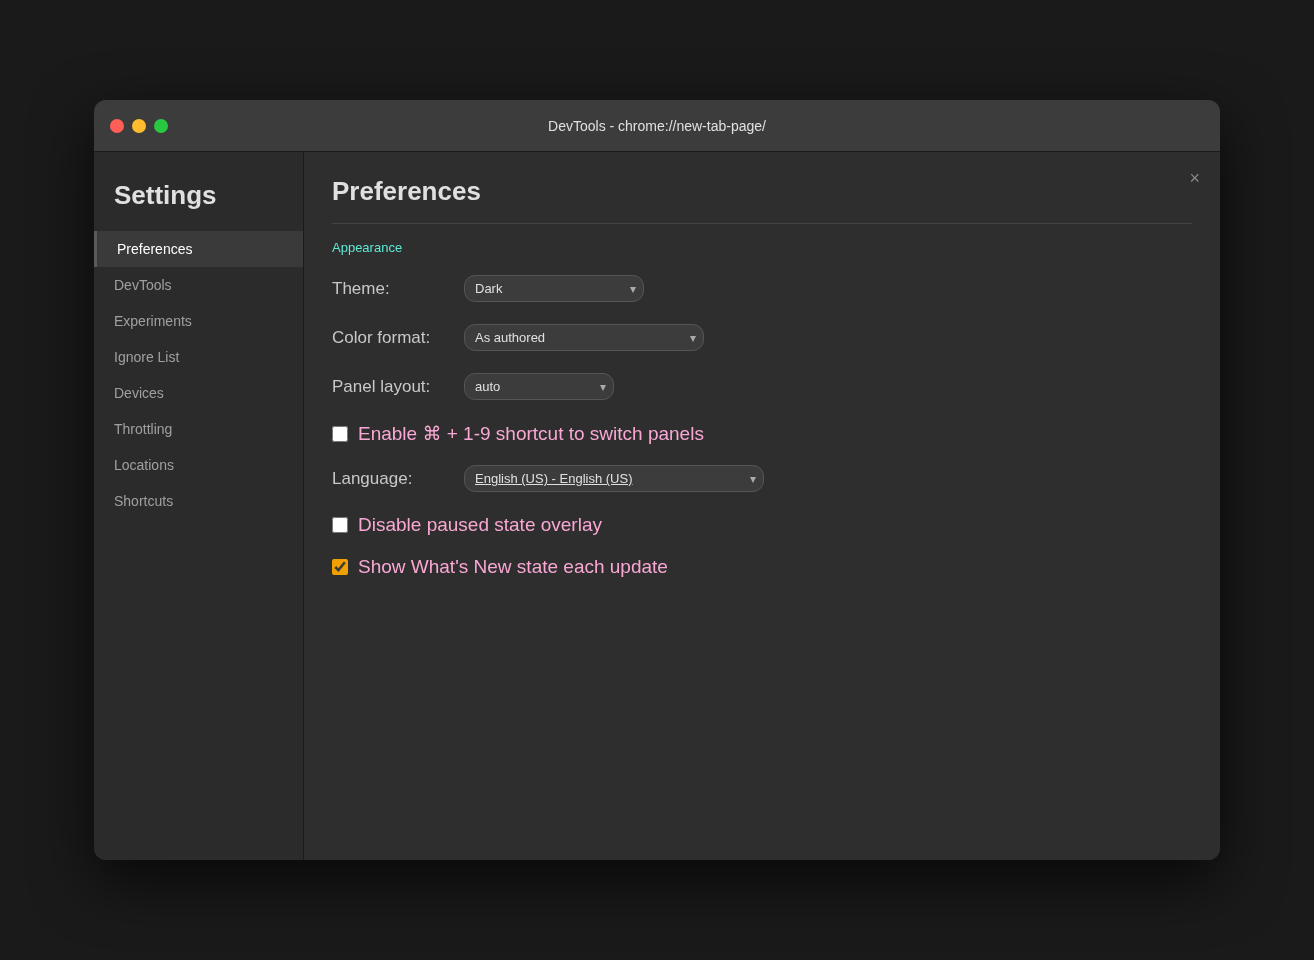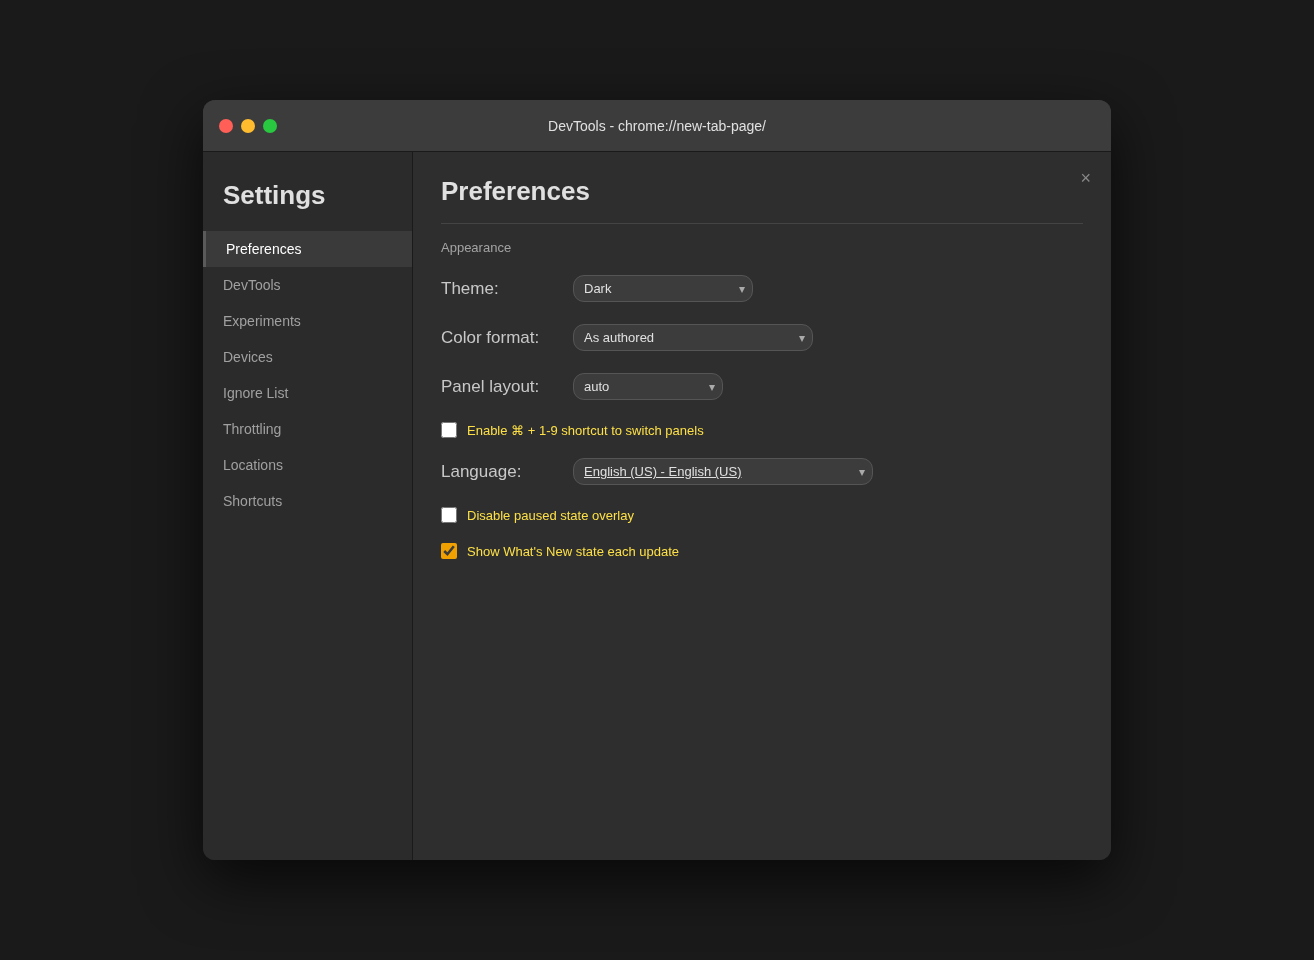--- a/index.html
+++ b/index.html
@@ -8,21 +8,21 @@
       background: #1a1a1a;
       display: flex;
       justify-content: center;
       align-items: center;
       width: 1314px;
       height: 960px;
       font-family: -apple-system, BlinkMacSystemFont, 'Segoe UI', sans-serif;
     }
 
     .window {
-      width: 908px;
+      width: 1126px;
       height: 760px;
       border-radius: 12px;
       overflow: hidden;
       box-shadow: 0 20px 60px rgba(0,0,0,0.7);
       display: flex;
       flex-direction: column;
       background: #2b2b2b;
     }
 
     .titlebar {
@@ -144,21 +144,21 @@
       border-radius: 4px;
     }
 
     .section-divider {
       border: none;
       border-top: 1px solid #444;
       margin: 0 0 16px 0;
     }
 
     .section-title {
-      color: #a3a3a3;
+      color: #5eead4;
       font-size: 13px;
       font-weight: 500;
       margin-bottom: 20px;
       margin-top: 4px;
     }
 
     .setting-row {
       display: flex;
       align-items: center;
       margin-bottom: 22px;
@@ -214,22 +214,22 @@
 
     .checkbox-row input[type="checkbox"] {
       width: 16px;
       height: 16px;
       cursor: pointer;
       accent-color: #f0a000;
       flex-shrink: 0;
     }
 
     .checkbox-label {
-      color: #fde047;
-      font-size: 13px;
+      color: #f9a8d4;
+      font-size: 19px;
     }
   </style>
 </head>
 <body>
 
 <div class="window">
 
   <div class="titlebar">
     <div class="traffic-lights">
       <div class="traffic-light close"></div>
@@ -247,24 +247,24 @@
       <div class="sidebar-item active">
         <span>Preferences</span>
       </div>
       <div class="sidebar-item">
         <span>DevTools</span>
       </div>
       <div class="sidebar-item">
         <span>Experiments</span>
       </div>
       <div class="sidebar-item">
+        <span>Ignore List</span>
+      </div>
+      <div class="sidebar-item">
         <span>Devices</span>
-      </div>
-      <div class="sidebar-item">
-        <span>Ignore List</span>
       </div>
       <div class="sidebar-item">
         <span>Throttling</span>
       </div>
       <div class="sidebar-item">
         <span>Locations</span>
       </div>
       <div class="sidebar-item">
         <span>Shortcuts</span>
       </div>

